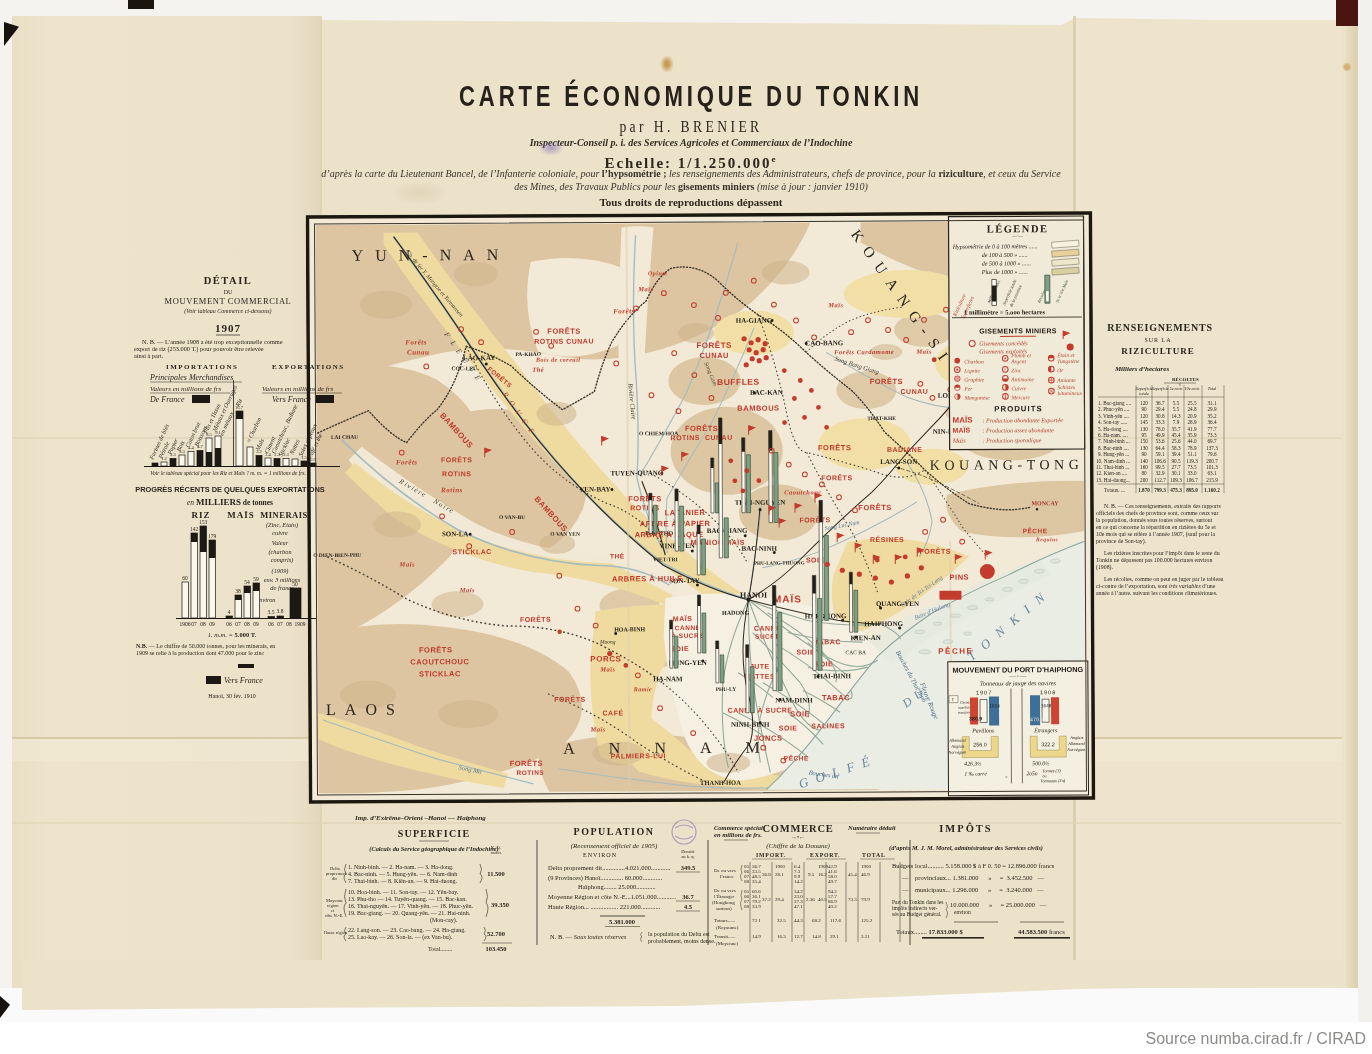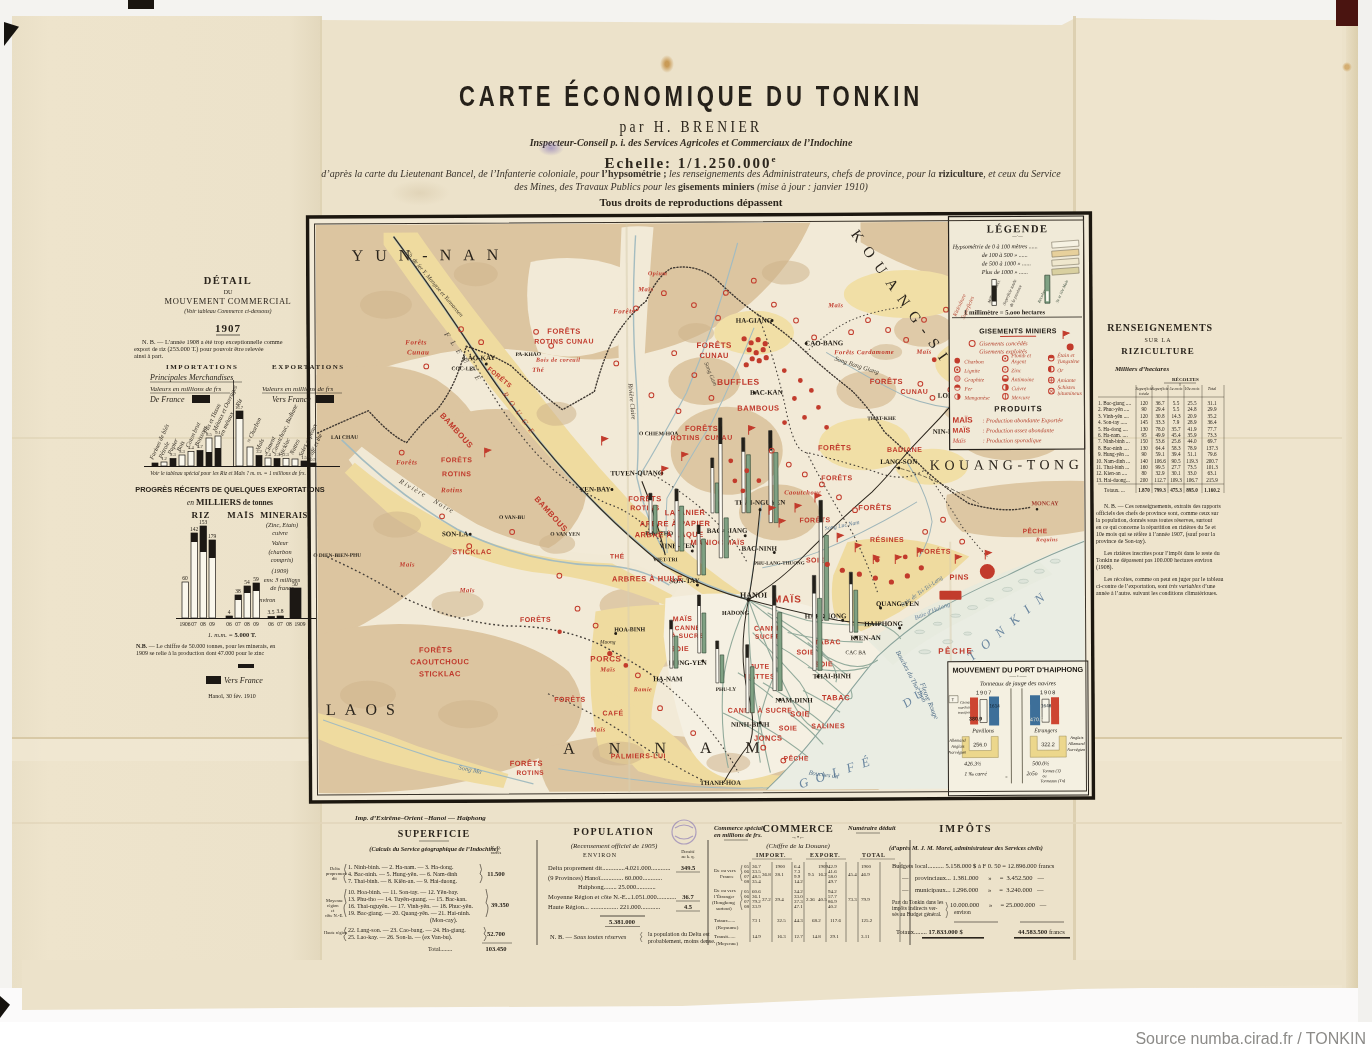--- a/index.html
+++ b/index.html
@@ -1350,13 +1350,13 @@
     </g>
 
     <g opacity=".55" stroke="#7a67b2" fill="none" stroke-width="1.2">
       <circle cx="384" cy="22" r="12"></circle>
       <path d="M375,18 q9,-6 18,0 M375,26 q9,6 18,0"></path>
     </g>
   </g>
 </svg>
 
 <div class="abs" style="left:0;top:1022px;width:1372px;height:32px;background:#ffffff;"></div>
-<div class="abs" style="right:6px;top:1030px;font-family:'Liberation Sans',sans-serif;font-size:16px;color:#8c8b88;">Source numba.cirad.fr / TONKIN</div>
+<div class="abs" style="right:6px;top:1030px;font-family:'Liberation Sans',sans-serif;font-size:16px;color:#8c8b88;">Source numba.cirad.fr / CIRAD</div>
 
 </body></html>

